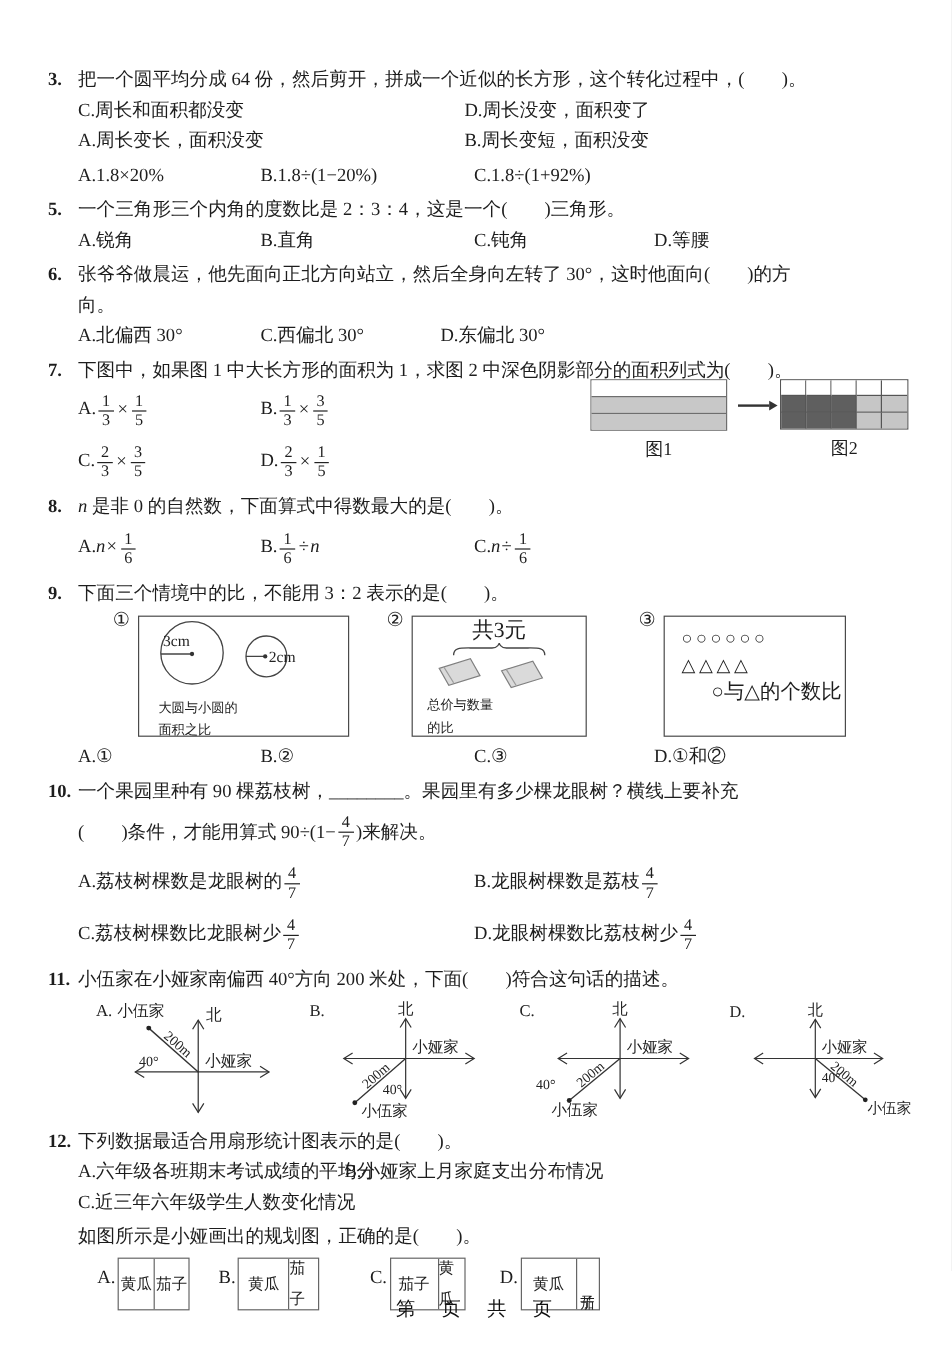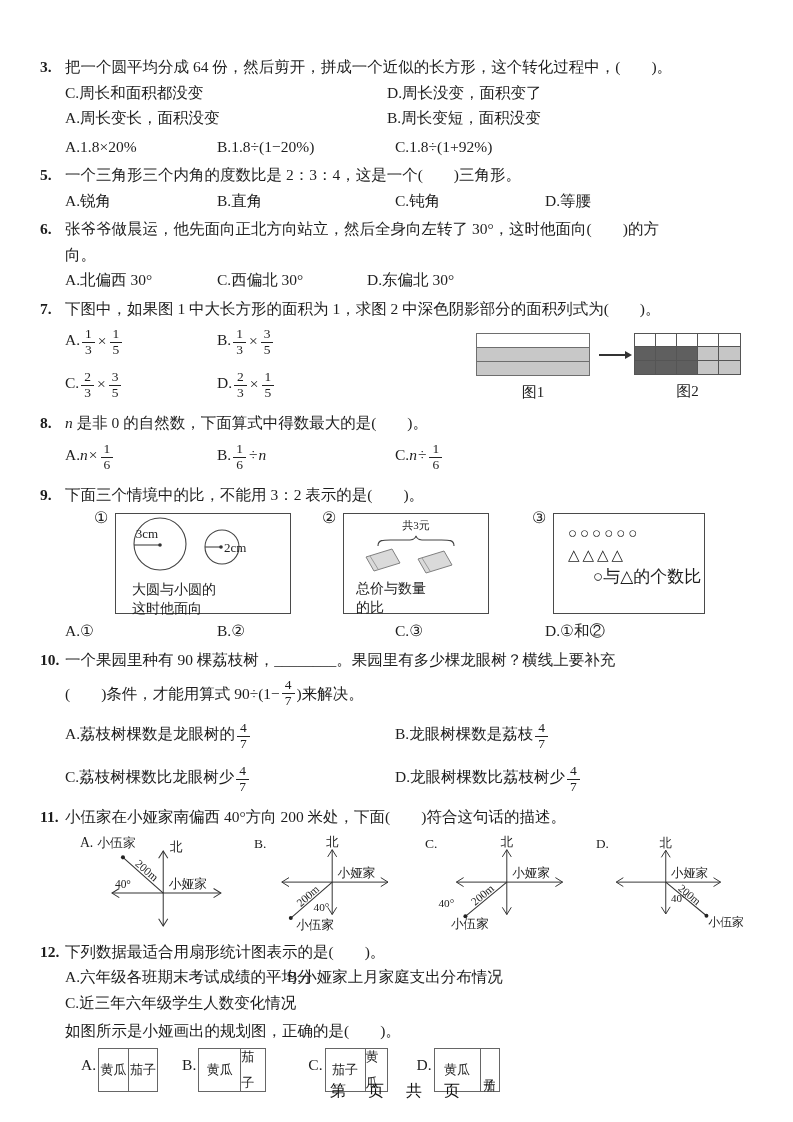--- a/index.html
+++ b/index.html
@@ -5,21 +5,21 @@
   html,body{margin:0;padding:0;background:#e8e8e8;}
   .page{
     position:relative;
     width:793px;height:1122px;
     margin:0 auto;
     background:#ffffff;
     font-family:"Liberation Serif","DejaVu Serif",serif;
     color:#1d1d1d;
     font-size:15.5px;
     box-sizing:border-box;
-    padding:54px 30px 0 40px;
+    padding:54px 14px 0 40px;
     overflow:hidden;
   }
   .q{margin:0 0 3px 0;padding-left:25px;line-height:25.5px;}
   .qnum{display:inline-block;min-width:25px;margin-left:-25px;font-weight:bold;}
   .line{line-height:25.5px;}
   .orow{display:flex;line-height:25.5px;}
   .frow{display:flex;align-items:center;height:43px;}
   .oc{white-space:nowrap;}
   .c150{width:152px;}
   .c178{width:178px;}
@@ -27,21 +27,21 @@
   .c320{width:322px;}
   .c222{width:222px;}
   .c330{width:330px;}
   .op{margin:0 1px;}
   .frac{display:inline-block;vertical-align:-0.62em;text-align:center;font-size:13.5px;line-height:1.08;margin:0 2px;}
   .frac .fn{display:block;padding:0 3px;border-bottom:1.2px solid #222;}
   .frac .fd{display:block;padding:0 3px;}
   i{font-style:italic;}
   
   .rel{position:relative;}
-  .fig7{position:absolute;top:37px;right:22px;display:flex;align-items:flex-start;}
+  .fig7{position:absolute;top:20px;right:22px;display:flex;align-items:flex-start;}
   .figcol{display:flex;flex-direction:column;align-items:center;}
   .fig1{width:112px;border:1px solid #6e6e6e;}
   .f1r{height:13px;}
   .f1r + .f1r{border-top:1px solid #6e6e6e;}
   .f1w{background:#ffffff;}
   .f1g{background:#c8c8c8;}
   .fig2{display:grid;grid-template-columns:repeat(5,21px);grid-auto-rows:13.5px;border:1px solid #555;}
   .cell{border-right:1px solid #555;border-bottom:1px solid #555;}
   .cell:nth-child(5n){border-right:none;}
   .cell:nth-child(n+11){border-bottom:none;}
@@ -49,23 +49,23 @@
   .figlab{margin-top:4px;font-size:15px;}
   .arr{width:26px;height:2px;background:#333;position:relative;margin:21px 9px 0 9px;}
   .arr:after{content:"";position:absolute;right:-7px;top:-3px;border-left:7px solid #333;border-top:4px solid transparent;border-bottom:4px solid transparent;}
   
   .boxrow{display:flex;margin:6px 0 4px 50px;}
   .sbox{position:relative;border:1.3px solid #4a4a4a;height:101px;background:#fff;box-sizing:border-box;}
   .b1{width:176px;}
   .b2{width:146px;margin-left:52px;}
   .b3{width:152px;margin-left:64px;padding:8px 0 0 14px;}
   .btag{position:absolute;left:-22px;top:-9px;font-size:16px;color:#222;}
-  .bcap{padding-left:16px;font-size:14px;line-height:19px;}
+  .bcap{padding-left:16px;font-size:11px;line-height:19px;}
   .b2 .bcap{padding-left:12px;}
-  .btotal{text-align:center;font-size:11px;line-height:19px;margin-top:2px;}
+  .btotal{text-align:center;font-size:18px;line-height:19px;margin-top:2px;}
   .bsvgrow{text-align:center;line-height:0;}
   .glyphline{font-size:15px;letter-spacing:3px;line-height:22px;}
   .capline{font-size:17px;line-height:22px;margin-left:25px;}
   
   .diagrow{display:flex;margin-left:14px;}
   .dsvg{display:block;}
   .dtext{font-family:"Liberation Serif","DejaVu Serif",serif;}
   
   .figrow{display:flex;align-items:flex-start;margin:4px 0 0 16px;}
   .fitem{display:flex;align-items:flex-start;}
@@ -188,21 +188,21 @@
           <circle cx="44" cy="30" r="26" fill="none" stroke="#444" stroke-width="1.1"></circle>
           <line x1="18" y1="31" x2="44" y2="31" stroke="#444" stroke-width="1.1"></line>
           <circle cx="44" cy="31" r="1.8" fill="#333"></circle>
           <text x="31" y="24" text-anchor="middle" font-size="13" fill="#222" class="dtext">3cm</text>
           <circle cx="106" cy="33" r="17" fill="none" stroke="#444" stroke-width="1.1"></circle>
           <line x1="89" y1="33" x2="104" y2="33" stroke="#444" stroke-width="1.1"></line>
           <circle cx="105" cy="33" r="1.8" fill="#333"></circle>
           <text x="108" y="38" text-anchor="start" font-size="13" fill="#222" class="dtext">2cm</text>
         </svg>
         <div class="bcap">大圆与小圆的</div>
-        <div class="bcap">这时他面向</div>
+        <div class="bcap">面积之比</div>
       </div>
       <div class="sbox b2">
         <span class="btag">②</span>
         <div class="btotal">共3元</div>
         <div class="bsvgrow">
           <svg width="84" height="12" viewBox="0 0 84 12">
               <path d="M4,11 C4,4 10,5 22,5 L36,5 C41,5 42,1 42,1 C42,1 43,5 48,5 L62,5 C74,5 80,4 80,11" fill="none" stroke="#444" stroke-width="1.1"></path>
             </svg>
         </div>
         <div class="bsvgrow">

